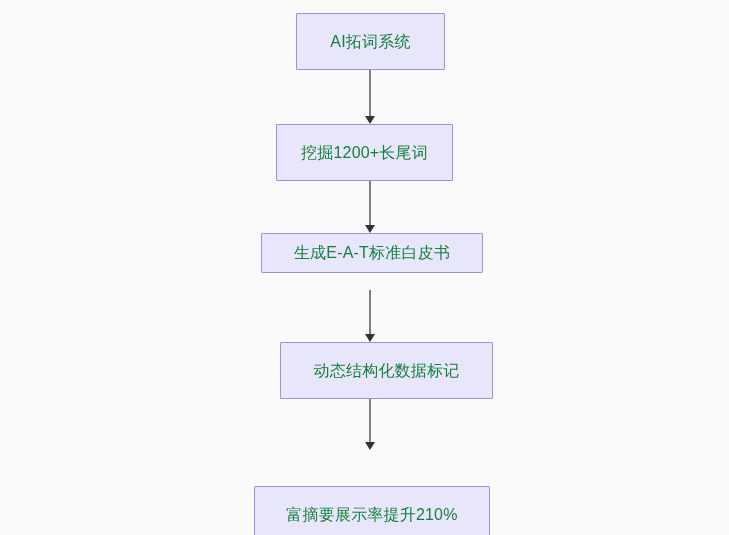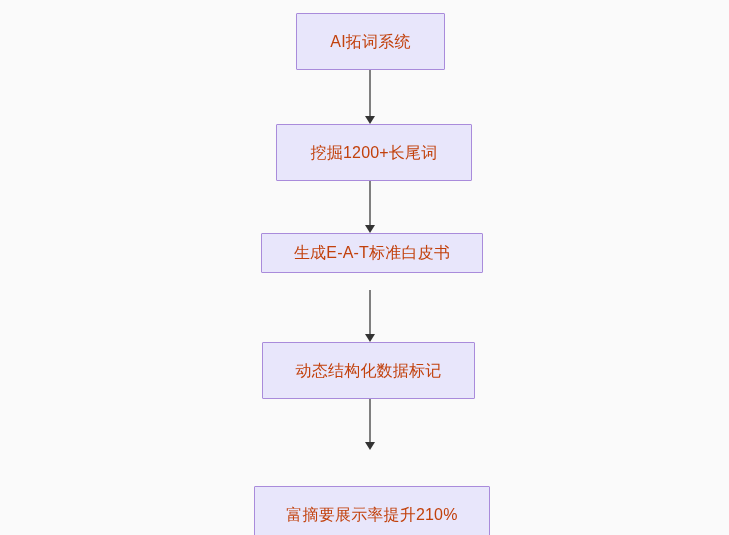--- a/index.html
+++ b/index.html
@@ -28,21 +28,21 @@
     border: 1.4px solid #a98bdb;
     border-radius: 1px;
     display: flex;
     align-items: center;
     justify-content: center;
     text-align: center;
   }
   .node-label {
     font-size: 16px;
     line-height: 1.25;
-    color: #c2410c;
+    color: #15803d;
     letter-spacing: 0.2px;
     white-space: nowrap;
     padding: 0 10px;
   }
 
   
   .edge {
     position: absolute;
   }
   .edge-line {
@@ -85,29 +85,29 @@
 
   <div class="edge" style="left:369px; top:399px; width:2px; height:51px;">
     <div class="edge-line" style="height:44px;"></div>
     <div class="edge-arrow" style="top:43px;"></div>
   </div>
 
   <div class="node" style="left:296px; top:13px; width:149px; height:57px;">
     <span class="node-label">AI拓词系统</span>
   </div>
 
-  <div class="node" style="left:276px; top:124px; width:196px; height:57px;">
+  <div class="node" style="left:276px; top:124px; width:177px; height:57px;">
     <span class="node-label">挖掘1200+长尾词</span>
   </div>
 
   <div class="node" style="left:261px; top:233px; width:222px; height:40px;">
     <span class="node-label">生成E-A-T标准白皮书</span>
   </div>
 
-  <div class="node" style="left:262px; top:342px; width:213px; height:57px;">
+  <div class="node" style="left:280px; top:342px; width:213px; height:57px;">
     <span class="node-label">动态结构化数据标记</span>
   </div>
 
   <div class="node" style="left:254px; top:450px; width:236px; height:57px;margin-top:36px;">
     <span class="node-label">富摘要展示率提升210%</span>
   </div>
 
 </div>
 
 </body></html>

